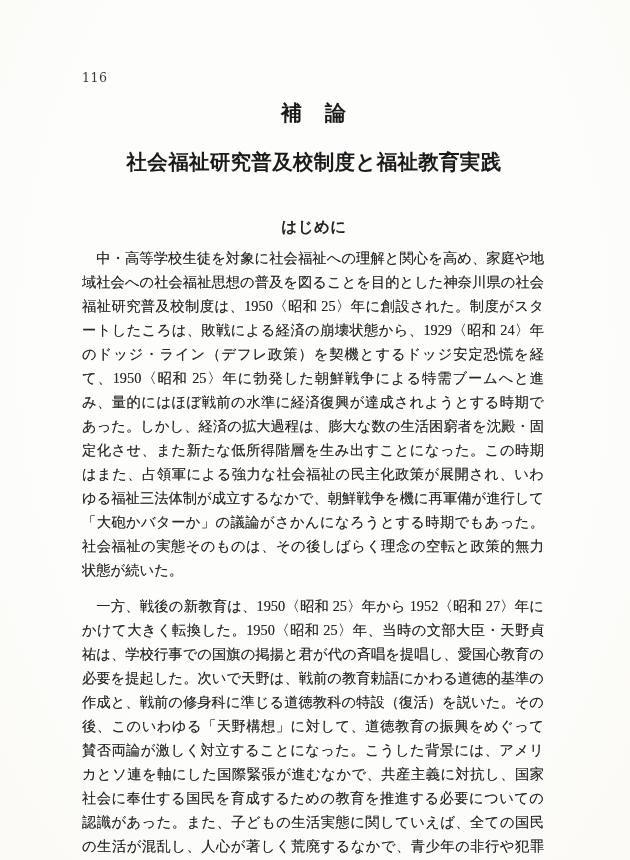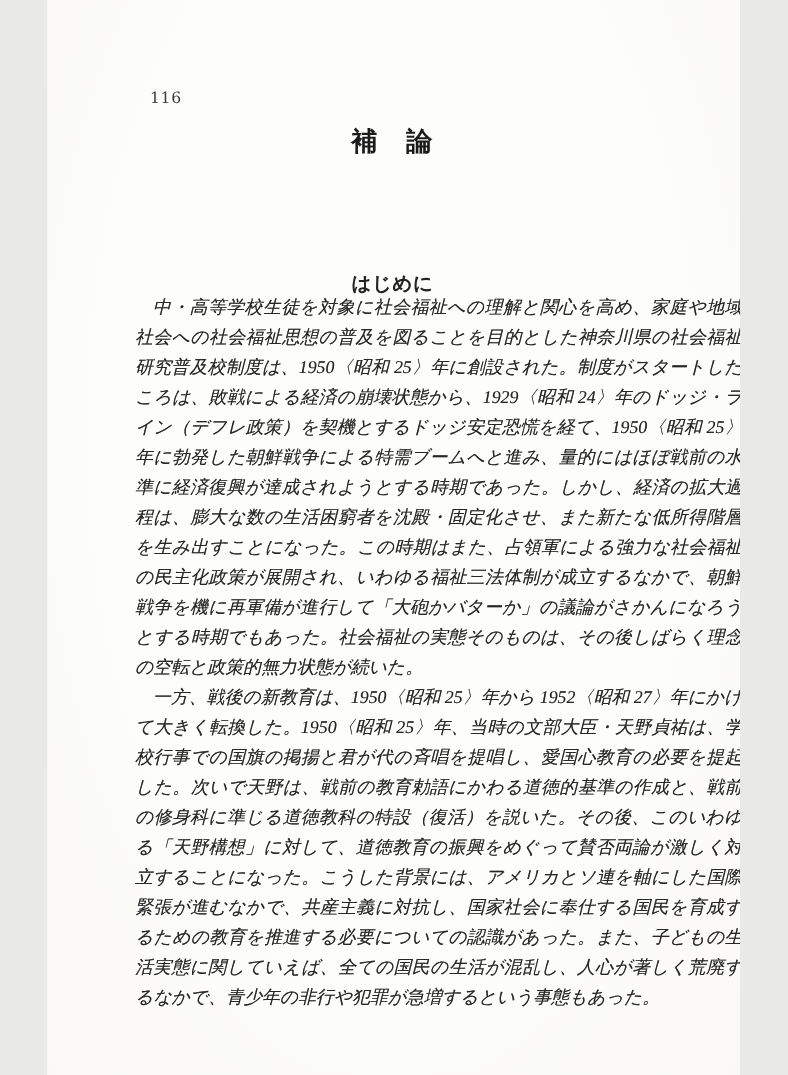--- a/index.html
+++ b/index.html
@@ -2,21 +2,21 @@
 <html lang="ja"><head>
 <meta charset="utf-8">
 <style>
   html, body {
     margin: 0;
     padding: 0;
     background: #e9e9e7;
   }
   .page {
     position: relative;
-    width: 554px;
+    width: 630px;
     height: 860px;
     margin: 0 auto;
     background: #fcfcf9;
     background-image: radial-gradient(ellipse at 50% 40%, #fdfdfb 60%, #faf9f5 100%);
     overflow: hidden;
     color: #262626;
     font-family: "Liberation Serif", "DejaVu Serif", serif;
   }
   .page-number {
     position: absolute;
@@ -72,34 +72,34 @@
     top: 234px;
     width: 486px;
     font-size: 14.3px;
     line-height: 24px;
     text-align: justify;
     text-justify: inter-character;
     color: #272727;
     text-shadow: 0 0 0.4px rgba(40,40,40,0.55);
   }
   .body-text p {
-    margin: 0;
+    margin: 12px;
     padding: 0;
     text-indent: 1em;
-    font-style: italic;
   }
 </style>
 </head>
 <body>
 
 <div class="page">
   <div class="page-number">116</div>
 
   <h1 class="chapter-label">補　論</h1>
 
+  <h2 class="chapter-title">社会福祉研究普及校制度と福祉教育実践</h2>
 
   <h3 class="section-heading">はじめに</h3>
 
   <div class="body-text">
     <p>中・高等学校生徒を対象に社会福祉への理解と関心を高め、家庭や地域社会への社会福祉思想の普及を図ることを目的とした神奈川県の社会福祉研究普及校制度は、1950〈昭和 25〉年に創設された。制度がスタートしたころは、敗戦による経済の崩壊状態から、1929〈昭和 24〉年のドッジ・ライン（デフレ政策）を契機とするドッジ安定恐慌を経て、1950〈昭和 25〉年に勃発した朝鮮戦争による特需ブームへと進み、量的にはほぼ戦前の水準に経済復興が達成されようとする時期であった。しかし、経済の拡大過程は、膨大な数の生活困窮者を沈殿・固定化させ、また新たな低所得階層を生み出すことになった。この時期はまた、占領軍による強力な社会福祉の民主化政策が展開され、いわゆる福祉三法体制が成立するなかで、朝鮮戦争を機に再軍備が進行して「大砲かバターか」の議論がさかんになろうとする時期でもあった。社会福祉の実態そのものは、その後しばらく理念の空転と政策的無力状態が続いた。</p>
     <p>一方、戦後の新教育は、1950〈昭和 25〉年から 1952〈昭和 27〉年にかけて大きく転換した。1950〈昭和 25〉年、当時の文部大臣・天野貞祐は、学校行事での国旗の掲揚と君が代の斉唱を提唱し、愛国心教育の必要を提起した。次いで天野は、戦前の教育勅語にかわる道徳的基準の作成と、戦前の修身科に準じる道徳教科の特設（復活）を説いた。その後、このいわゆる「天野構想」に対して、道徳教育の振興をめぐって賛否両論が激しく対立することになった。こうした背景には、アメリカとソ連を軸にした国際緊張が進むなかで、共産主義に対抗し、国家社会に奉仕する国民を育成するための教育を推進する必要についての認識があった。また、子どもの生活実態に関していえば、全ての国民の生活が混乱し、人心が著しく荒廃するなかで、青少年の非行や犯罪が急増するという事態もあった。</p>
   </div>
 </div>
 
 </body></html>

